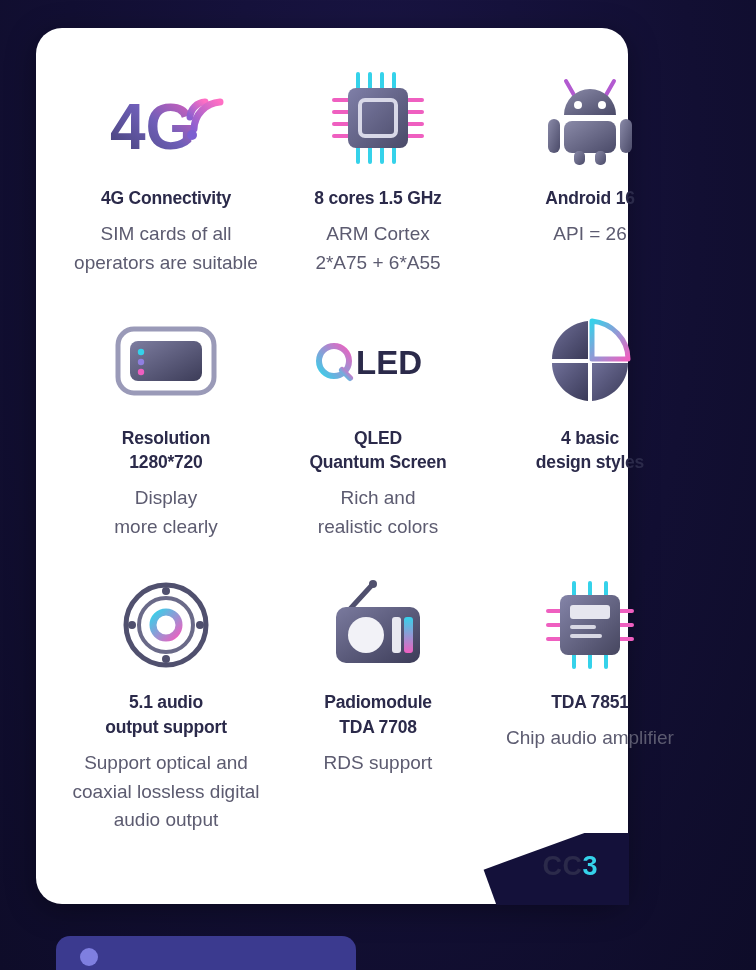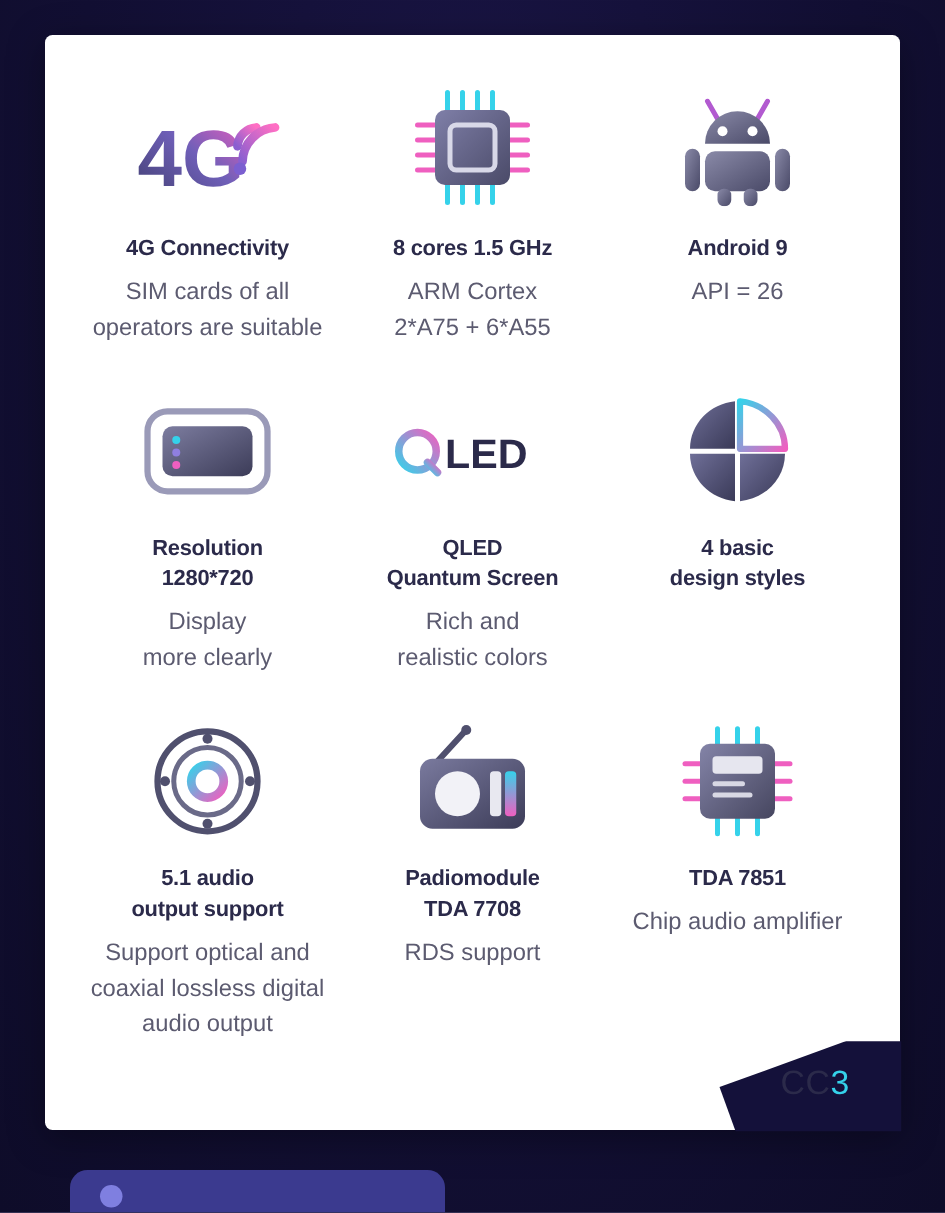--- a/index.html
+++ b/index.html
@@ -16,23 +16,23 @@
   }
   
   #root::before{
     content:"";
     position:absolute; left:0; top:0; right:0; bottom:0;
     background: radial-gradient(ellipse at 50% 20%, #1a1545 0%, #120f33 60%, #0e0c29 100%);
   }
   .card {
     position: absolute;
     left: 36px; top: 28px;
-    width: 684px; height: 876px;
+    width: 592px; height: 876px;
     background: #ffffff;
-    border-radius: 6px;
+    border-radius: 26px;
     box-shadow: 0 6px 30px rgba(0,0,0,0.35);
   }
   
   .card .corner-cut {
     position: absolute;
     right: -1px; bottom: -1px;
     width: 200px; height: 72px;
     background: transparent;
     overflow: hidden;
     pointer-events: none;
@@ -82,23 +82,23 @@
     font-size: 19px;
     color: #5c5b70;
     line-height: 1.52;
   }
   
   .row2 .icon-wrap { height: 106px; }
   .row3 .icon-wrap { height: 106px; }
 
   .brand {
     position: absolute;
-    right: 40px; bottom: 22px;
+    right: 30px; bottom: 22px;
     font-size: 27px;
-    font-weight: normal;
+    font-weight: bold;
     letter-spacing: 0.5px;
     color: #2b2a4a;
   }
   .brand .c3 { color: #35d2ea; }
 
   .bottom-chip {
     position: absolute;
     left: 56px; bottom: 0;
     width: 300px; height: 34px;
     background: #3b3a8f;
@@ -201,21 +201,21 @@
             <path d="M22 44 a26 26 0 0 1 52 0 z" fill="url(#gand)"></path>
             <circle cx="36" cy="34" r="4" fill="#ffffff"></circle>
             <circle cx="60" cy="34" r="4" fill="#ffffff"></circle>
             <rect x="22" y="50" width="52" height="32" rx="8" fill="url(#gand)"></rect>
             <rect x="6" y="48" width="12" height="34" rx="6" fill="url(#gand)"></rect>
             <rect x="78" y="48" width="12" height="34" rx="6" fill="url(#gand)"></rect>
             <rect x="32" y="80" width="11" height="14" rx="5" fill="url(#gand)"></rect>
             <rect x="53" y="80" width="11" height="14" rx="5" fill="url(#gand)"></rect>
           </svg>
         </div>
-        <div class="title">Android 9</div>
+        <div class="title">Android 16</div>
         <div class="subtitle">API = 26</div>
       </div>
 
       <div class="cell row2">
         <div class="icon-wrap">
           <svg width="104" height="76" viewBox="0 0 104 76">
             <defs>
               <linearGradient id="gscr" x1="0" y1="0" x2="1" y2="1">
                 <stop offset="0%" stop-color="#7d7da0"></stop>
                 <stop offset="100%" stop-color="#3c3c58"></stop>

